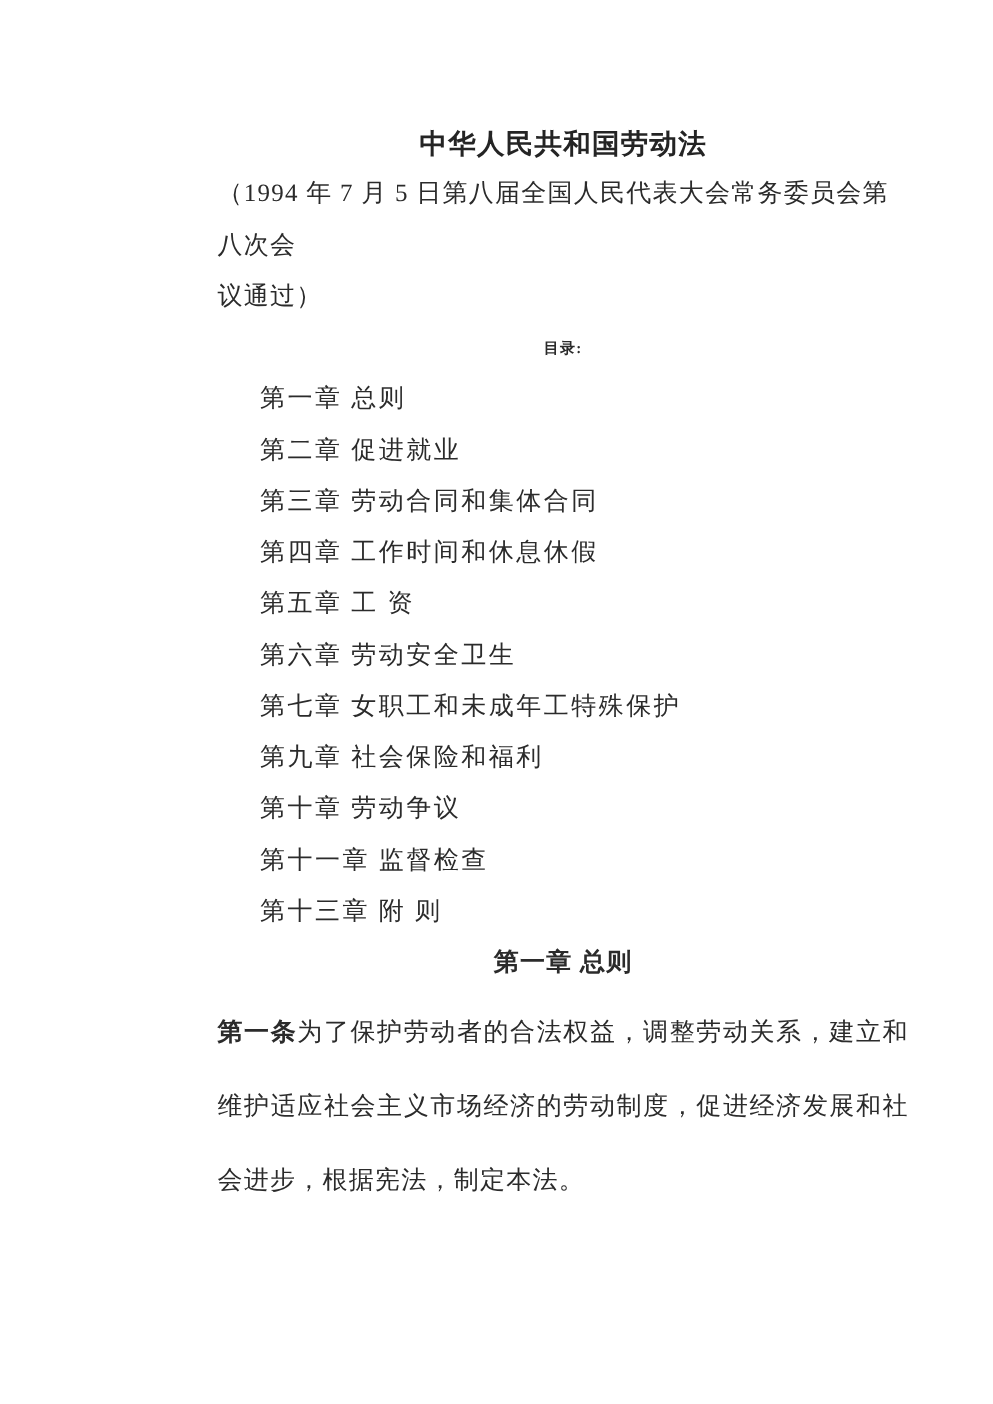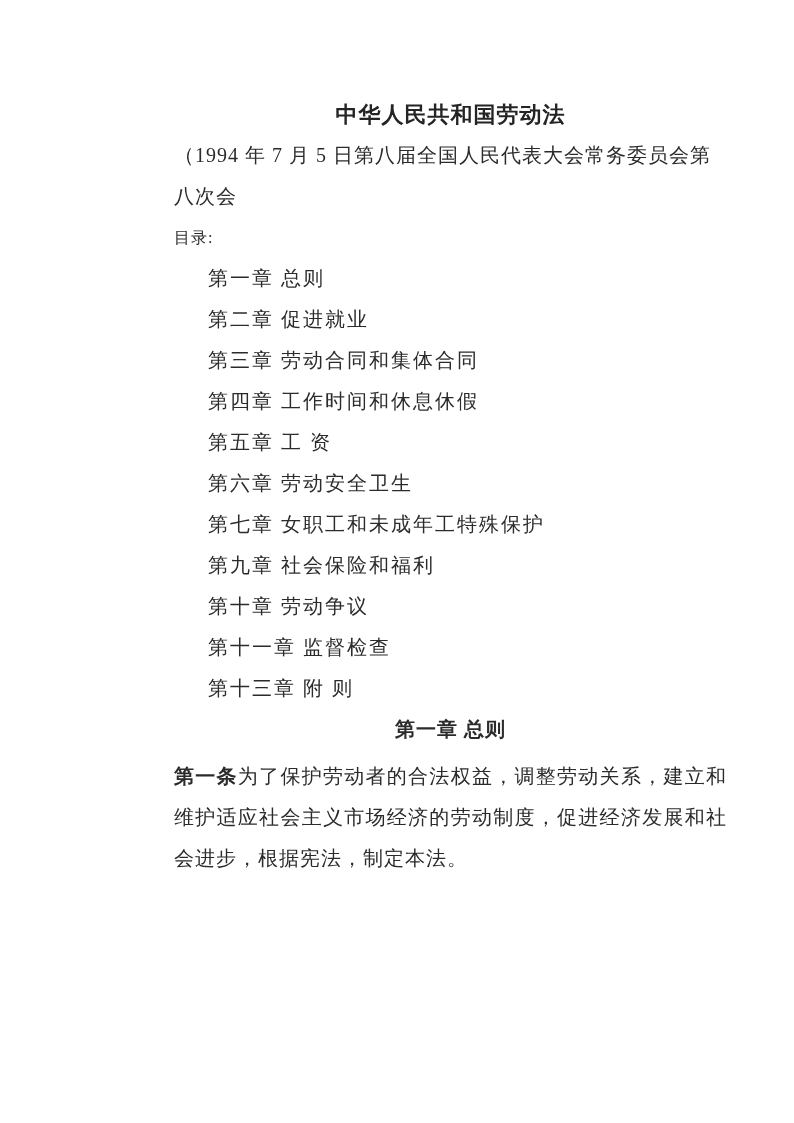--- a/index.html
+++ b/index.html
@@ -31,60 +31,62 @@
     text-align: center;
     color: #242424;
     letter-spacing: 1px;
   }
   .subtitle-line {
     font-size: 20px;
     line-height: 41px;
     letter-spacing: 1px;
   }
   .toc-heading {
-    font-size: 16px;
-    font-weight: normal;
+    font-size: 12px;
+    font-weight: bold;
     line-height: 41px;
     letter-spacing: 1px;
+    text-align: center;
   }
   .toc-item {
     font-size: 20px;
     line-height: 41px;
     padding-left: 34px;
     letter-spacing: 2px;
     white-space: nowrap;
   }
   .section-heading {
     font-size: 20px;
     font-weight: bold;
     text-align: center;
     line-height: 41px;
     margin-top: 0;
     letter-spacing: 1px;
   }
   .article {
     font-size: 20px;
-    line-height: 41px;
+    line-height: 59px;
     text-align: justify;
     margin-top: 6px;
     letter-spacing: 1px;
   }
   .article-label {
     font-weight: bold;
   }
 </style>
 </head>
 <body>
 
 <div class="page">
   <div class="content">
 
     <div class="doc-title">中华人民共和国劳动法</div>
 
     <div class="subtitle-line">（1994 年 7 月 5 日第八届全国人民代表大会常务委员会第八次会</div>
+    <div class="subtitle-line">议通过）</div>
 
     <div class="toc-heading">目录:</div>
 
     <div class="toc">
       <div class="toc-item">第一章 总则</div>
       <div class="toc-item">第二章 促进就业</div>
       <div class="toc-item">第三章 劳动合同和集体合同</div>
       <div class="toc-item">第四章 工作时间和休息休假</div>
       <div class="toc-item">第五章 工 资</div>
       <div class="toc-item">第六章 劳动安全卫生</div>

